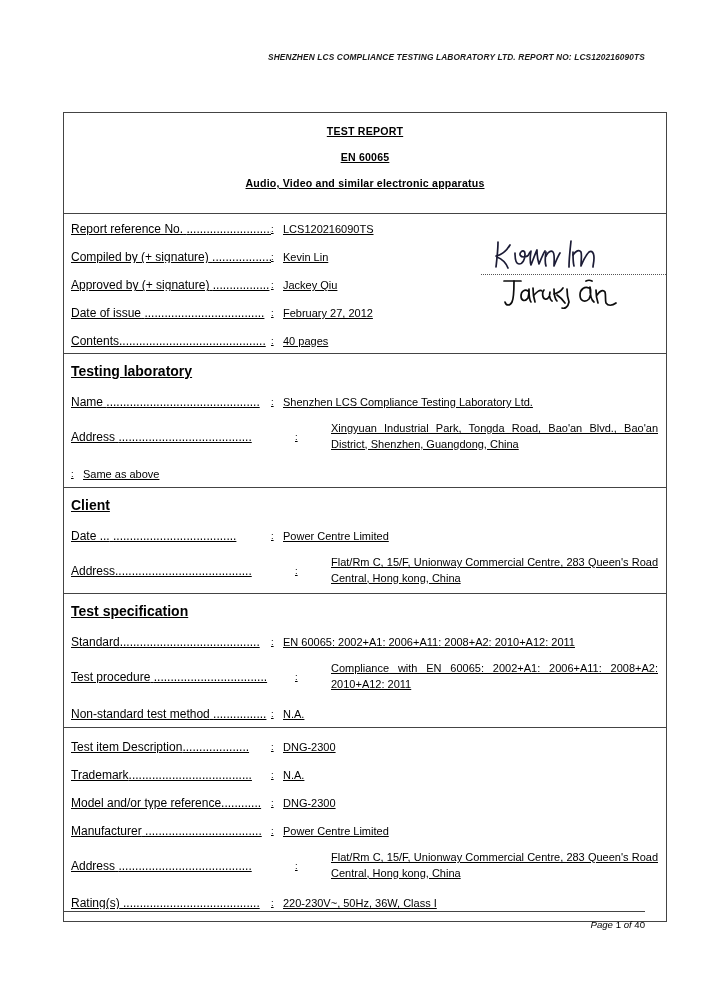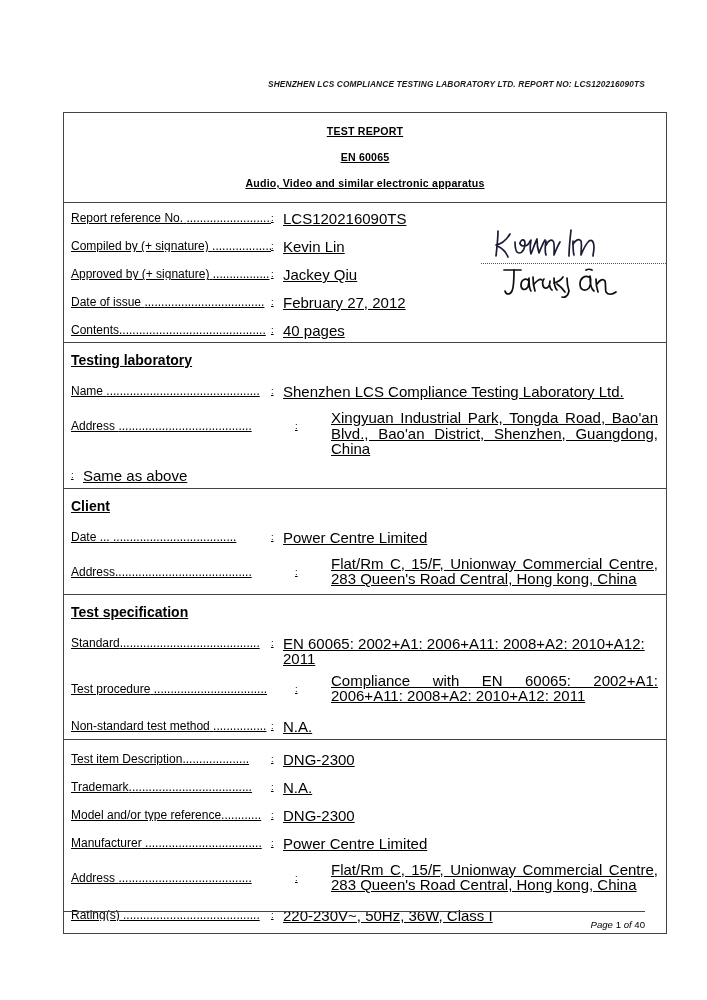--- a/index.html
+++ b/index.html
@@ -13,21 +13,21 @@
     height: 1000px;
     background: #ffffff;
     font-family: "Liberation Sans", sans-serif;
     color: #000000;
     overflow: hidden;
   }
 
   
   .doc-header {
     position: absolute;
-    top: 79px;
+    top: 52px;
     left: 63px;
     width: 582px;
     text-align: right;
     font-style: italic;
     font-weight: bold;
     font-size: 8.3px;
     letter-spacing: 0.15px;
     color: #1a1a1a;
     white-space: nowrap;
   }
@@ -52,21 +52,21 @@
   .title-block {
     padding: 12px 0 11px 0;
     text-align: center;
   }
   .title-line {
     font-weight: bold;
     font-size: 10.6px;
     letter-spacing: 0.2px;
     margin: 0 0 14px 0;
   }
-  .title-line.last { margin-bottom: 2px; }
+  .title-line.last { margin-bottom: 13px; }
 
   
   .rows { padding: 0; position: relative; }
 
   .row {
     display: flex;
     align-items: flex-start;
     padding: 0 0 0 7px;
     min-height: 28px;
   }
@@ -87,21 +87,21 @@
   }
   .colon {
     flex: 0 0 10px;
     font-size: 9.4px;
     line-height: 12px;
     padding-top: 9px;
     text-align: left;
   }
   .value {
     flex: 1 1 auto;
-    font-size: 15px;
+    font-size: 11px;
     line-height: 15.5px;
     padding-top: 8px;
     padding-right: 8px;
     padding-left: 2px;
   }
   .value.multiline { padding-top: 6px; padding-bottom: 3px; }
   .value.just { text-align: justify; }
 
   .row.addr { min-height: 44px; gap: 24px; }
 

